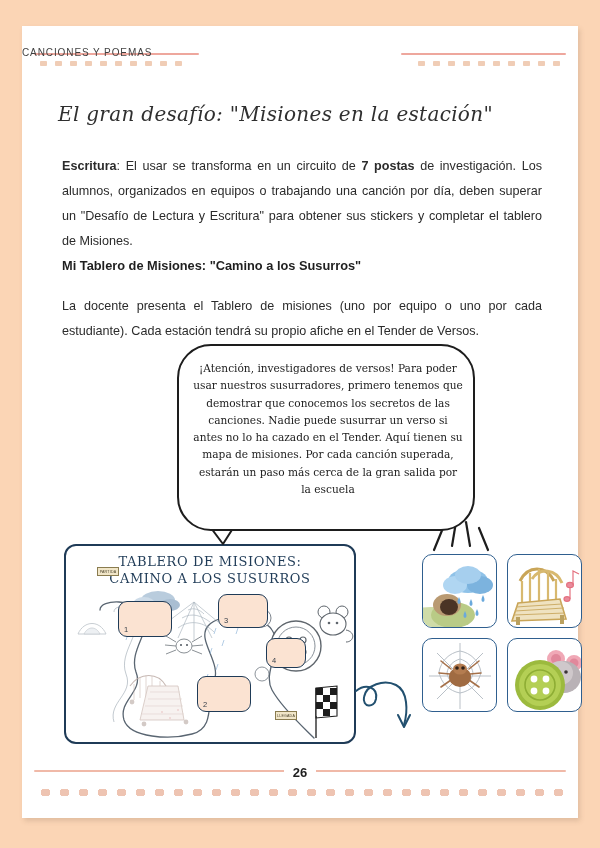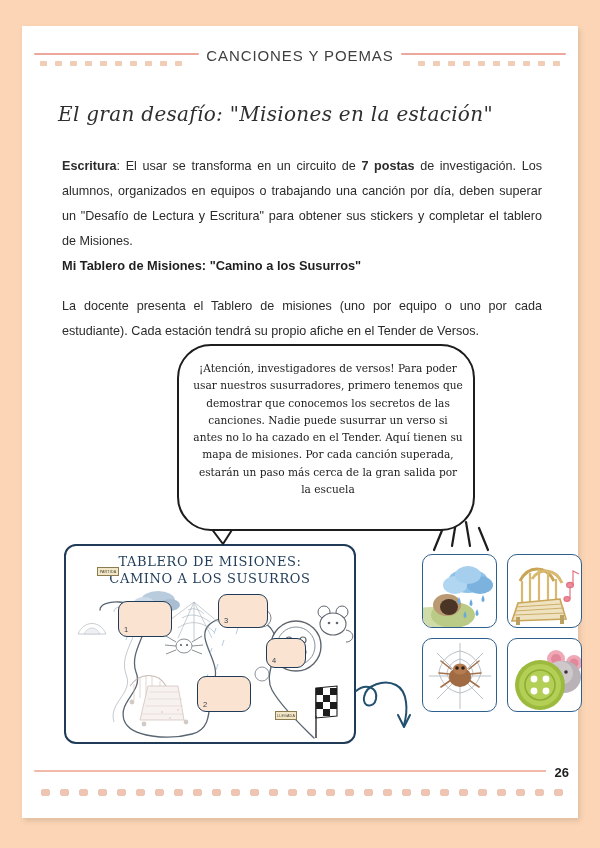--- a/index.html
+++ b/index.html
@@ -19,22 +19,22 @@
     box-shadow: 2px 3px 5px rgba(120,90,70,.20);
   }
 
   
   .header {
     position: absolute; left: 0; top: 16px; width: 100%;
     height: 40px;
   }
   .hdr-title {
     position: absolute; left: 0; top: 5px; width: 100%;
-    text-align: center;
-    font-size: 15px; letter-spacing: .9px;
+    text-align: left;
+    font-size: 10px; letter-spacing: .9px;
     color: #3f3f3f;
   }
   .rule {
     position: absolute; height: 2px;
     background: #e8897c;
     border-radius: 2px;
     opacity: .75;
   }
   .rule.left  { left: 12px;  top: 11px; width: 165px; }
   .rule.right { right: 12px; top: 11px; width: 165px; }
@@ -164,21 +164,21 @@
   .sparkle { position: absolute; left: 408px; top: 490px; }
 
   
   .foot-rule {
     position: absolute; left: 12px; bottom: 46px;
     width: 532px; height: 2px;
     background: #f0b9a8; border-radius: 2px;
   }
   .pageno {
     position: absolute; left: 0; bottom: 38px; width: 100%;
-    text-align: right; font-size: 13px; font-weight: 700;
+    text-align: center; font-size: 13px; font-weight: 700;
     color: #1f1f1f;
   }
   .pageno em {
     font-style: normal; background: #fff; padding: 0 9px;
   }
   .foot-dots {
     position: absolute; left: 14px; bottom: 22px;
     width: 528px; height: 7px;
     background-image: radial-gradient(circle, #eec4b2 45%, transparent 48%);
     background-size: 19px 7px; background-repeat: repeat-x;

